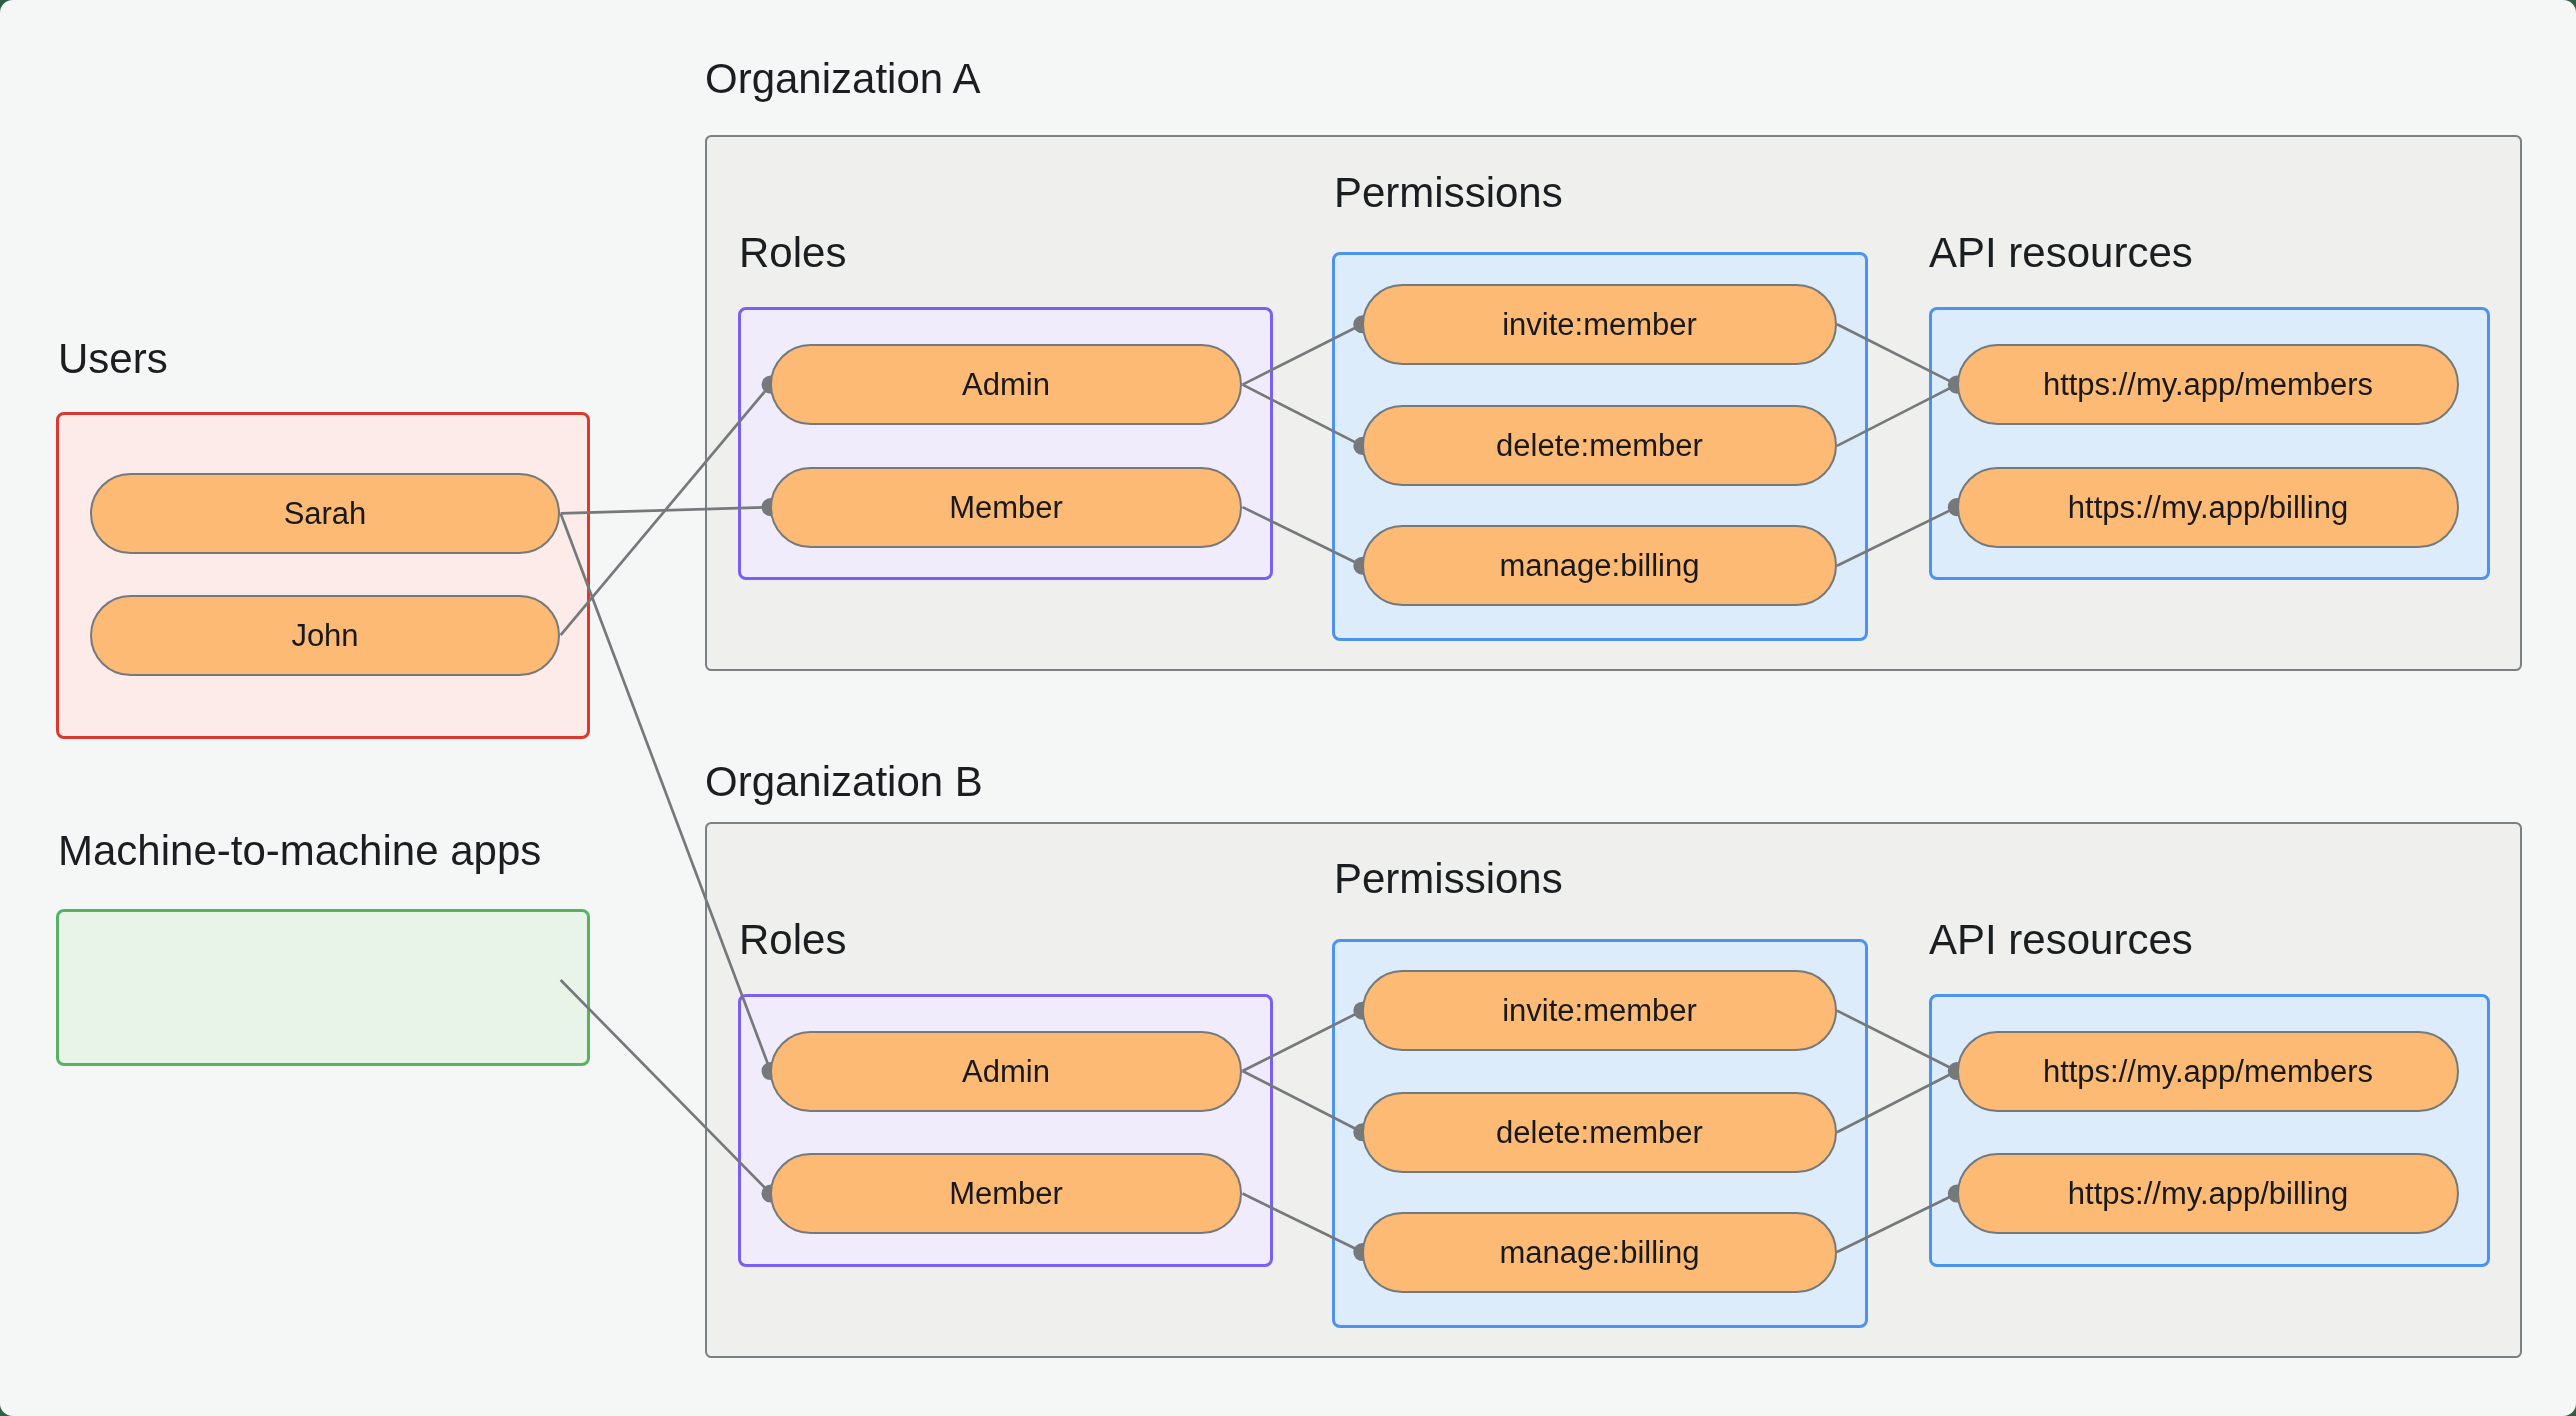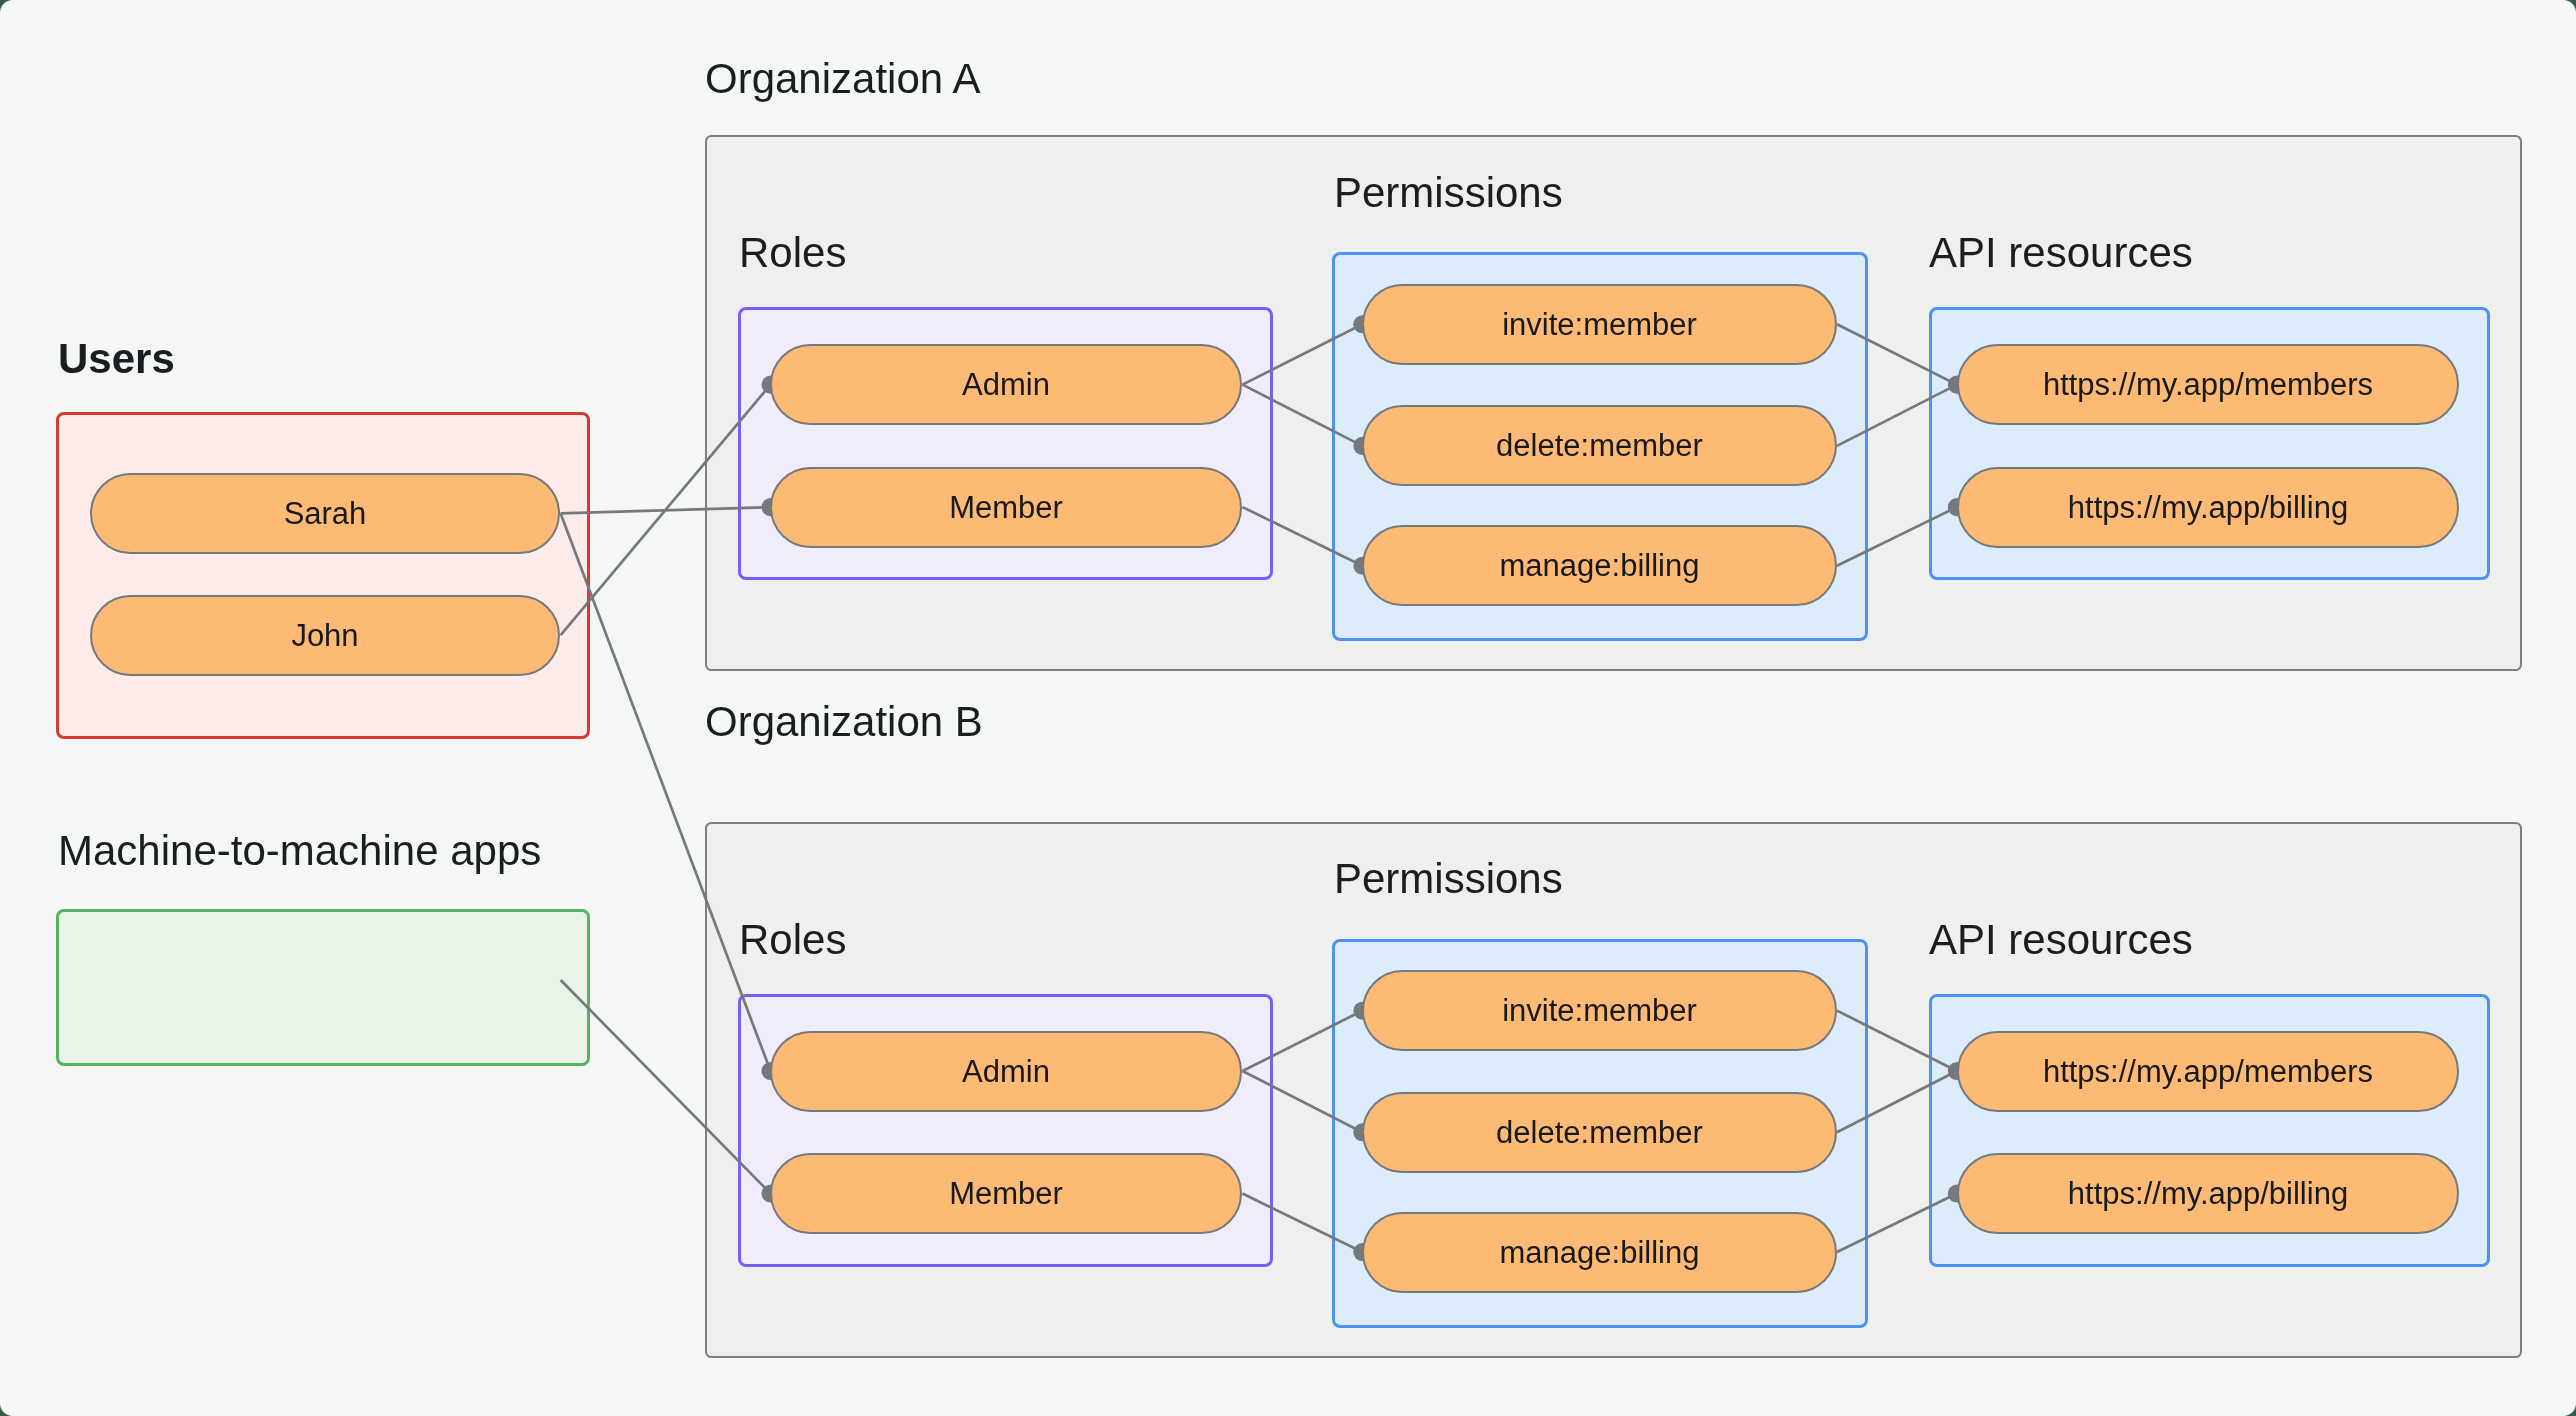--- a/index.html
+++ b/index.html
@@ -34,24 +34,24 @@
     display:flex;align-items:center;justify-content:center;
     font-size:31px;color:#17191c;white-space:nowrap;
   }
   svg.edges{position:absolute;left:0;top:0;pointer-events:none;}
 </style>
 </head>
 <body>
 
 <div class="canvas">
 
-  <div class="title" style="left:58px;top:341px;font-weight:bold;">Users</div>
+  <div class="title" style="left:58px;top:341px;">Users</div>
   <div class="title" style="left:58px;top:833px;">Machine-to-machine apps</div>
   <div class="title" style="left:705px;top:61px;">Organization A</div>
-  <div class="title" style="left:705px;top:704px;">Organization B</div>
+  <div class="title" style="left:705px;top:764px;">Organization B</div>
 
   <div class="group org-a"></div>
   <div class="group org-b"></div>
   <div class="group users"></div>
   <div class="group m2m"></div>
   <div class="group roles-a"></div>
   <div class="group perms-a"></div>
   <div class="group api-a"></div>
   <div class="group roles-b"></div>
   <div class="group perms-b"></div>

